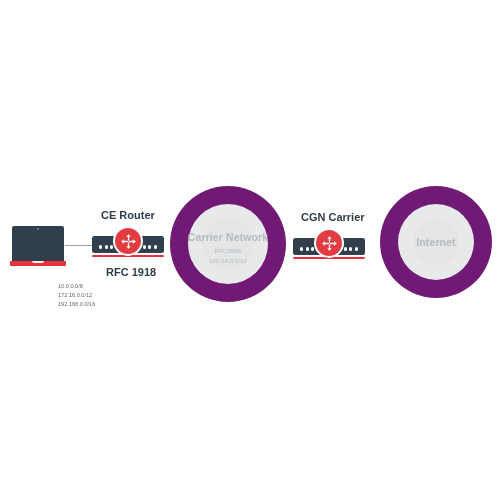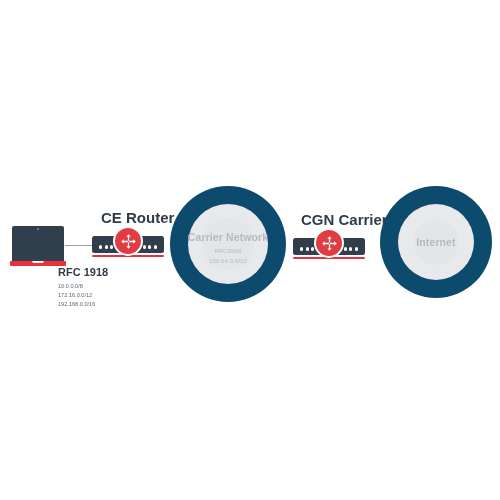--- a/index.html
+++ b/index.html
@@ -15,21 +15,21 @@
     font-family: "Liberation Sans", sans-serif;
     overflow: hidden;
   }
 
   
   .cloud {
     position: absolute;
     border-radius: 50%;
   }
   .cloud-ring-outer {
-    background: #0c4a6e;
+    background: #701a75;
   }
   .cloud-ring-mid {
     position: absolute;
     border-radius: 50%;
     background: #e8e9ea;
   }
   .cloud-ring-inner {
     position: absolute;
     border-radius: 50%;
     background: #e4e5e6;
@@ -156,31 +156,32 @@
     box-shadow: 0 0 0 2px #ffffff;
     display: flex;
     align-items: center;
     justify-content: center;
   }
   .router-badge svg { display: block; }
 
   
   .node-label {
     position: absolute;
-    font-size: 15px;
-    font-weight: 700;
-    color: #303c48;
-    white-space: nowrap;
-  }
-  .rfc-title {
-    position: absolute;
     font-size: 11px;
     font-weight: 700;
     color: #303c48;
     white-space: nowrap;
+  }
+  .rfc-title {
+    position: absolute;
+    font-size: 11px;
+    font-weight: 700;
+    color: #303c48;
+    white-space: nowrap;
+    margin-left: 48px;
   }
   .rfc-list {
     position: absolute;
     font-size: 5.6px;
     font-weight: 400;
     color: #5e6b77;
     line-height: 1.62;
     white-space: nowrap;
   }
 </style>

